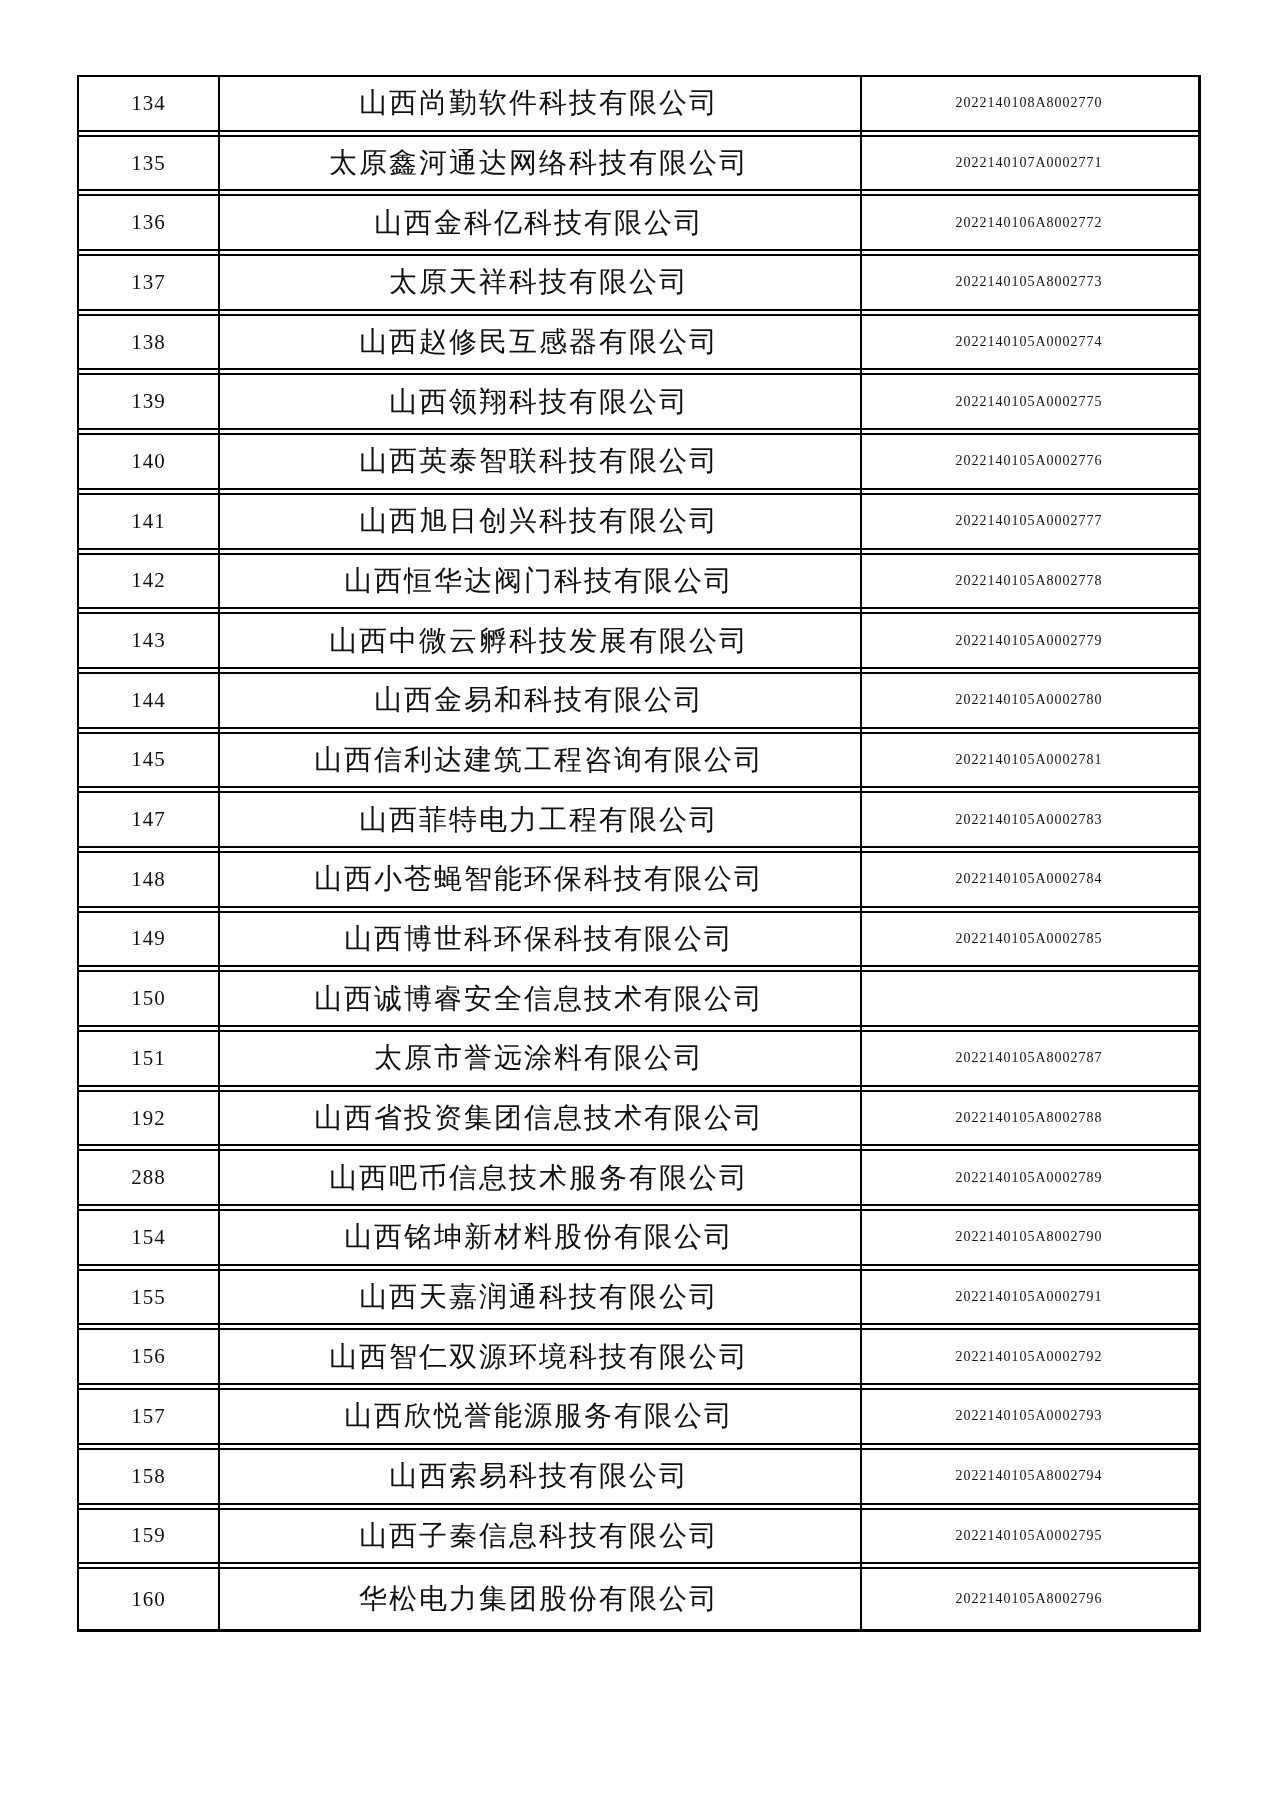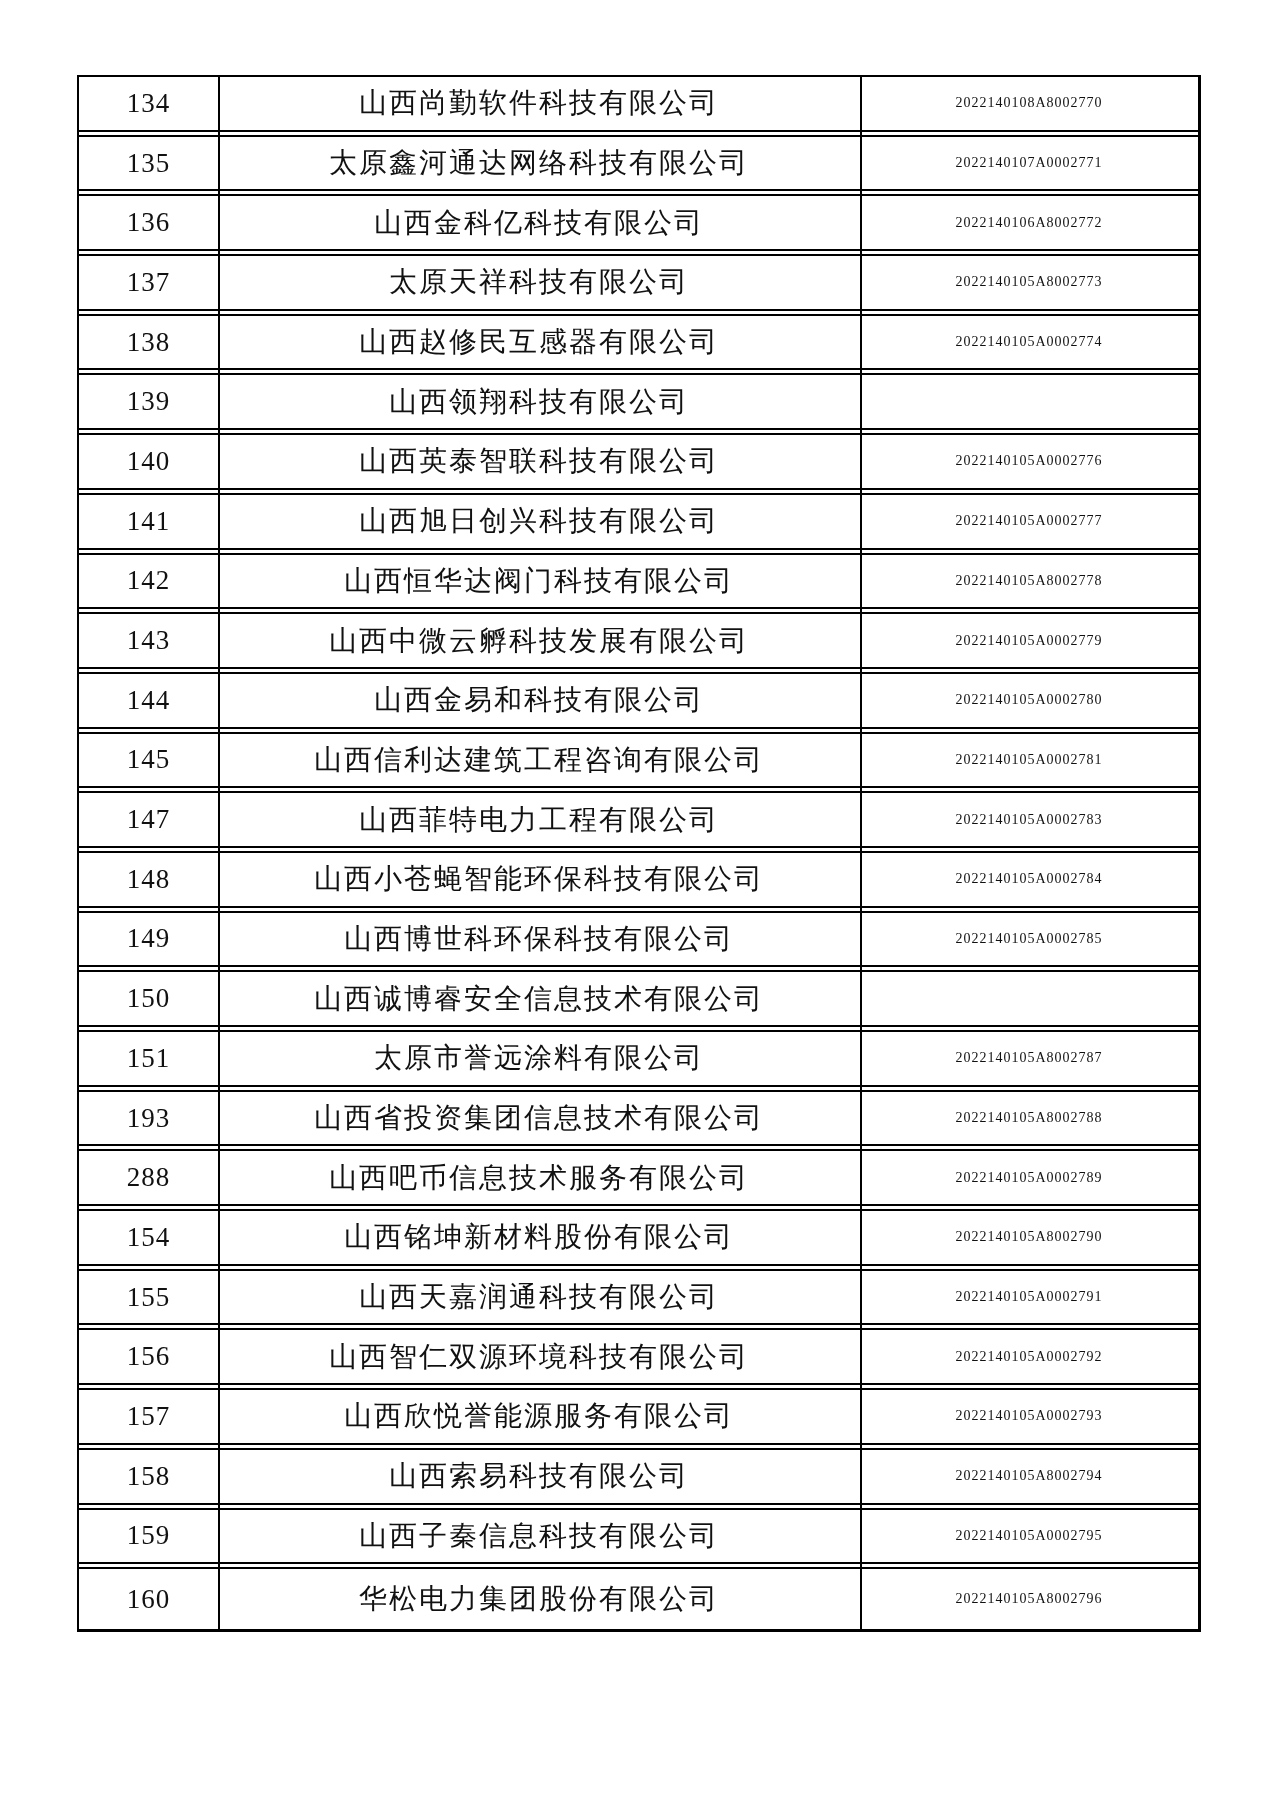--- a/index.html
+++ b/index.html
@@ -39,21 +39,21 @@
     border-bottom: none;
   }
   .cell {
     display: flex;
     align-items: center;
     justify-content: center;
     overflow: hidden;
     white-space: nowrap;
   }
   .cell.no {
-    font-size: 27px;
+    font-size: 21px;
     letter-spacing: 1px;
   }
   .cell.name {
     font-size: 28px;
     letter-spacing: 2px;
   }
   .cell.code {
     font-size: 14px;
     letter-spacing: 1px;
   }
@@ -102,20 +102,21 @@
 
       <div class="t-row">
         <div class="cell no">138</div>
         <div class="cell name">山西赵修民互感器有限公司</div>
         <div class="cell code">2022140105A0002774</div>
       </div>
 
       <div class="t-row">
         <div class="cell no">139</div>
         <div class="cell name">山西领翔科技有限公司</div>
+        <div class="cell code">2022140105A0002775</div>
       </div>
 
       <div class="t-row">
         <div class="cell no">140</div>
         <div class="cell name">山西英泰智联科技有限公司</div>
         <div class="cell code">2022140105A0002776</div>
       </div>
 
       <div class="t-row">
         <div class="cell no">141</div>
@@ -171,21 +172,21 @@
         <div class="cell name">山西诚博睿安全信息技术有限公司</div>
       </div>
 
       <div class="t-row">
         <div class="cell no">151</div>
         <div class="cell name">太原市誉远涂料有限公司</div>
         <div class="cell code">2022140105A8002787</div>
       </div>
 
       <div class="t-row">
-        <div class="cell no">193</div>
+        <div class="cell no">192</div>
         <div class="cell name">山西省投资集团信息技术有限公司</div>
         <div class="cell code">2022140105A8002788</div>
       </div>
 
       <div class="t-row">
         <div class="cell no">288</div>
         <div class="cell name">山西吧币信息技术服务有限公司</div>
         <div class="cell code">2022140105A0002789</div>
       </div>
 

